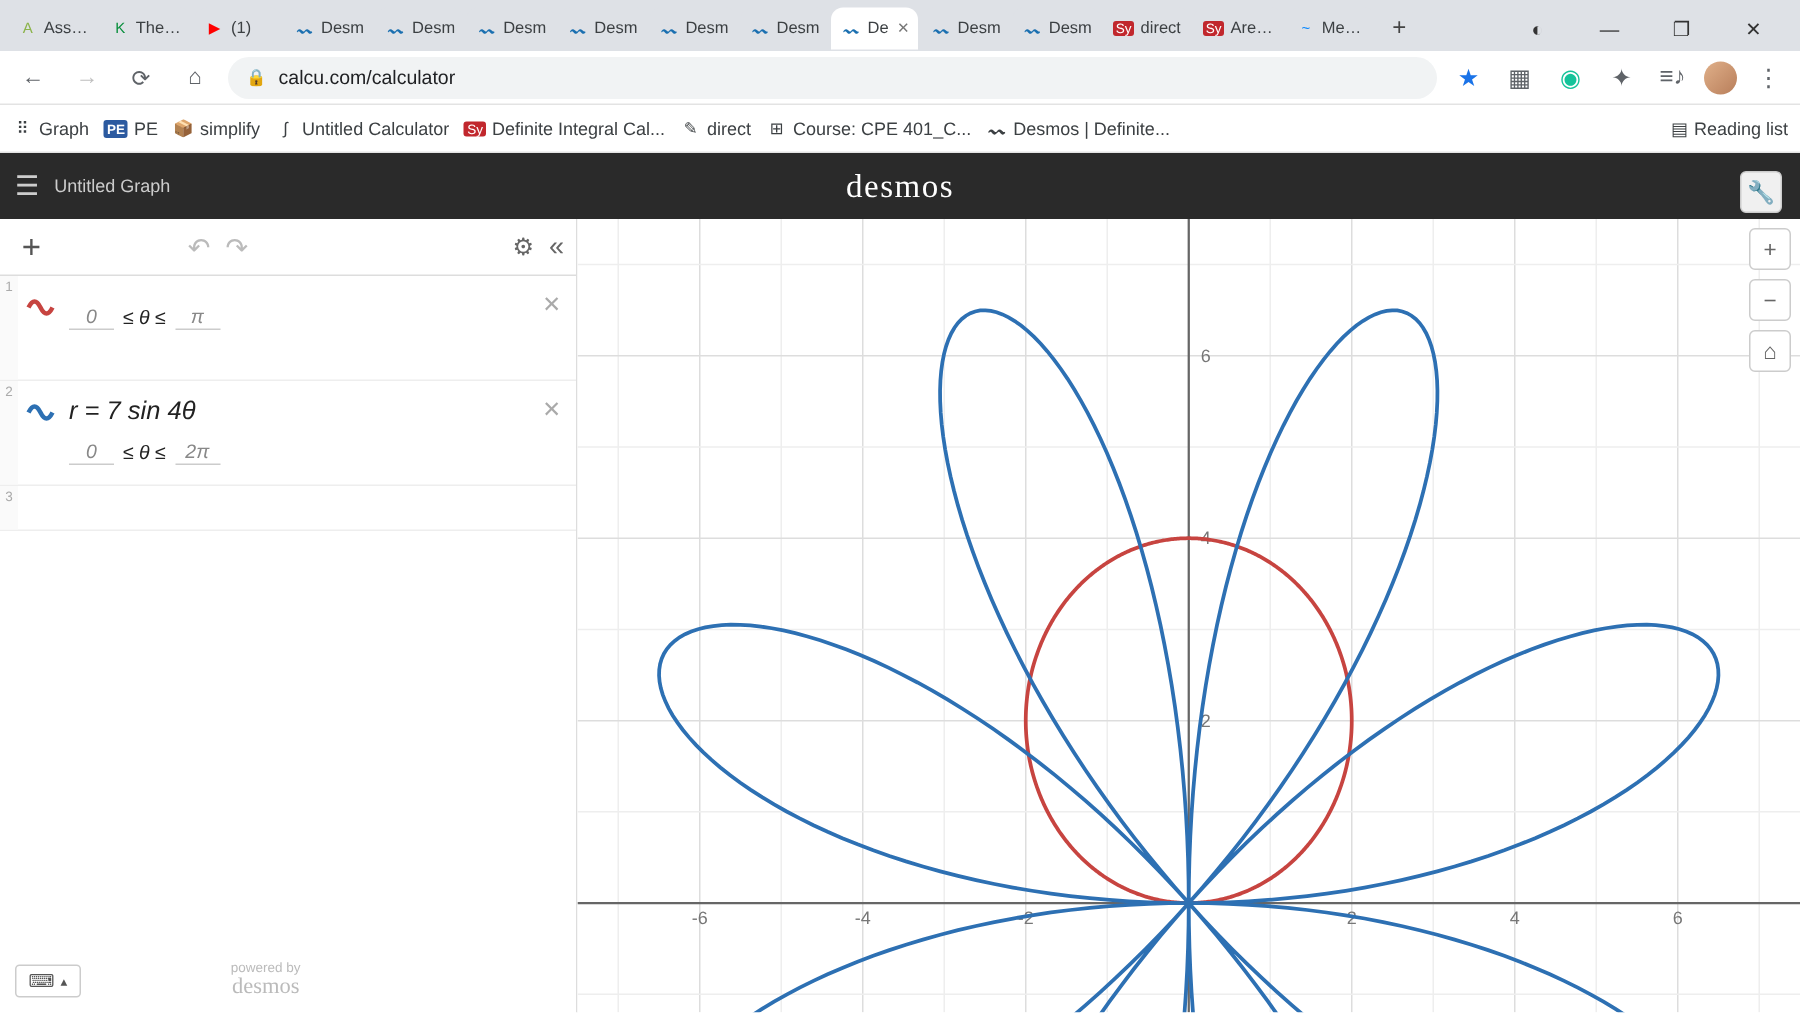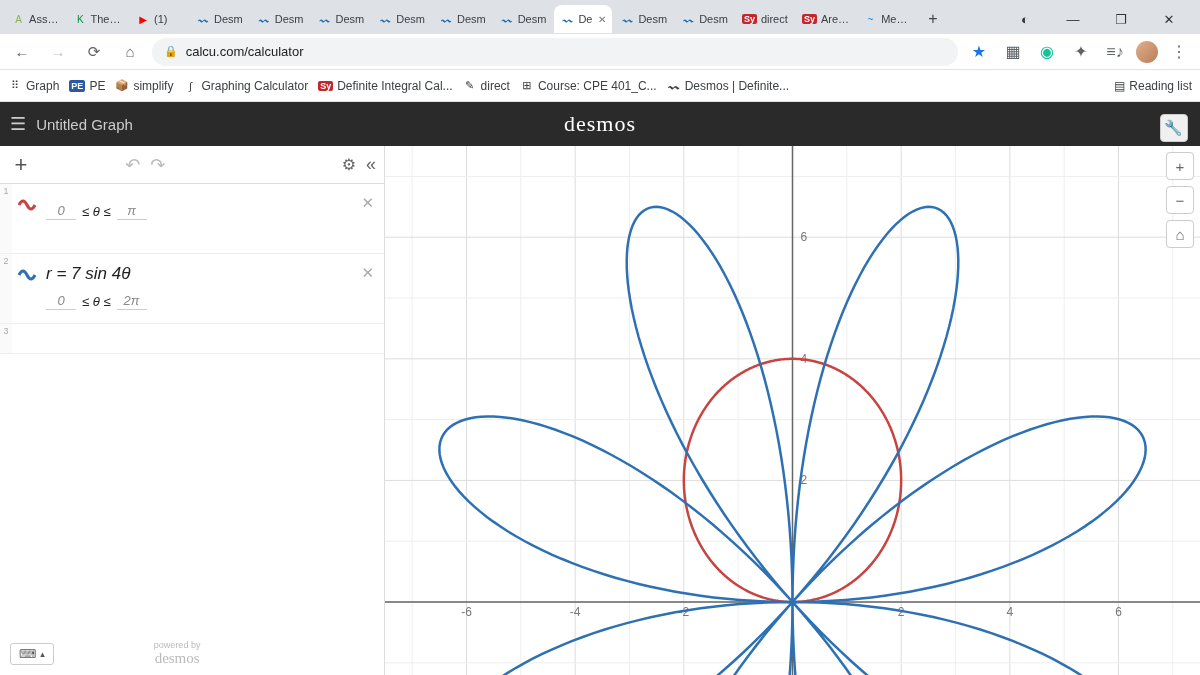--- a/index.html
+++ b/index.html
@@ -15,26 +15,26 @@
 .winctrls span { width: 30px; height: 30px; display: flex; align-items: center; justify-content: center; font-size: 13px; cursor: pointer; }
 .addrbar { height: 36px; background: #fff; display: flex; align-items: center; padding: 0 8px; gap: 8px; border-bottom: 1px solid #e3e3e3; }
 .navbtn { width: 28px; height: 28px; display: flex; align-items: center; justify-content: center; color: #5f6368; cursor: pointer; font-size: 15px; }
 .omnibox { flex: 1; height: 28px; background: #f1f3f4; border-radius: 14px; display: flex; align-items: center; padding: 0 12px; gap: 8px; color: #202124; font-size: 13px; }
 .lock { color: #5f6368; font-size: 11px; }
 .addricon { width: 26px; height: 26px; display: flex; align-items: center; justify-content: center; cursor: pointer; color: #5f6368; }
 .avatar { width: 22px; height: 22px; border-radius: 50%; background: linear-gradient(135deg,#e0b08a,#b87e5a); }
 .bookbar { height: 32px; background: #fff; display: flex; align-items: center; padding: 0 8px; gap: 10px; border-bottom: 1px solid #e3e3e3; font-size: 12px; color: #3c4043; }
 .bm { display: flex; align-items: center; gap: 4px; cursor: pointer; }
 .bm .ico { width: 14px; height: 14px; display: flex; align-items: center; justify-content: center; font-size: 11px; }
-.syico { background:#c1272d; color:#fff; border-radius:2px; font-size:9px; padding:0 2px; font-weight:bold; }
+.syico { background:#c1272d; color:#fff; border-radius:2px; font-size:9px; padding:0 2px; font-weight:normal; }
 .reading { margin-left: auto; display: flex; align-items: center; gap: 4px; }
 
 .desmos-header { height: 44px; background: #2a2a2a; display: flex; align-items: center; color: #fff; padding: 0 10px; gap: 10px; }
 .ham { cursor: pointer; font-size: 18px; color: #ccc; }
-.title { color: #ccc; font-size: 15px; }
+.title { color: #ccc; font-size: 12px; }
 .logo { position: absolute; left: 50%; transform: translateX(-50%); font-family: Georgia, serif; font-size: 22px; letter-spacing: 1px; color:#fff; }
 .hdr-right { margin-left: auto; display: flex; align-items: center; gap: 10px; }
 .login { border: 1px solid #888; border-radius: 3px; padding: 4px 10px; font-size: 12px; color: #eee; cursor: pointer; }
 .or { color: #aaa; font-size: 12px; }
 .signup { background: #3b824f; border-radius: 3px; padding: 5px 11px; font-size: 12px; color: #fff; cursor: pointer; }
 .hicon { color: #ccc; cursor: pointer; font-size: 15px; width: 22px; text-align: center; }
 
 .workspace { height: 529px; display: flex; position: relative; }
 .sidebar { width: 385px; border-right: 1px solid #ddd; background: #fff; display: flex; flex-direction: column; position: relative; }
 .sbtop { height: 38px; border-bottom: 1px solid #ddd; display: flex; align-items: center; padding: 0 8px; gap: 10px; }
@@ -165,21 +165,21 @@
     <div class="bm">
       <span style="background:#2c5aa0;color:#fff;font-size:9px;padding:1px 2px;border-radius:2px;font-weight:bold">PE</span>
       <span>PE</span>
     </div>
     <div class="bm">
       <span class="ico">📦</span>
       <span>simplify</span>
     </div>
     <div class="bm">
       <span class="ico">∫</span>
-      <span>Graphing Calculator</span>
+      <span>Untitled Calculator</span>
     </div>
     <div class="bm">
       <span class="syico">Sy</span>
       <span>Definite Integral Cal...</span>
     </div>
     <div class="bm">
       <span class="ico">✎</span>
       <span>direct</span>
     </div>
     <div class="bm">

